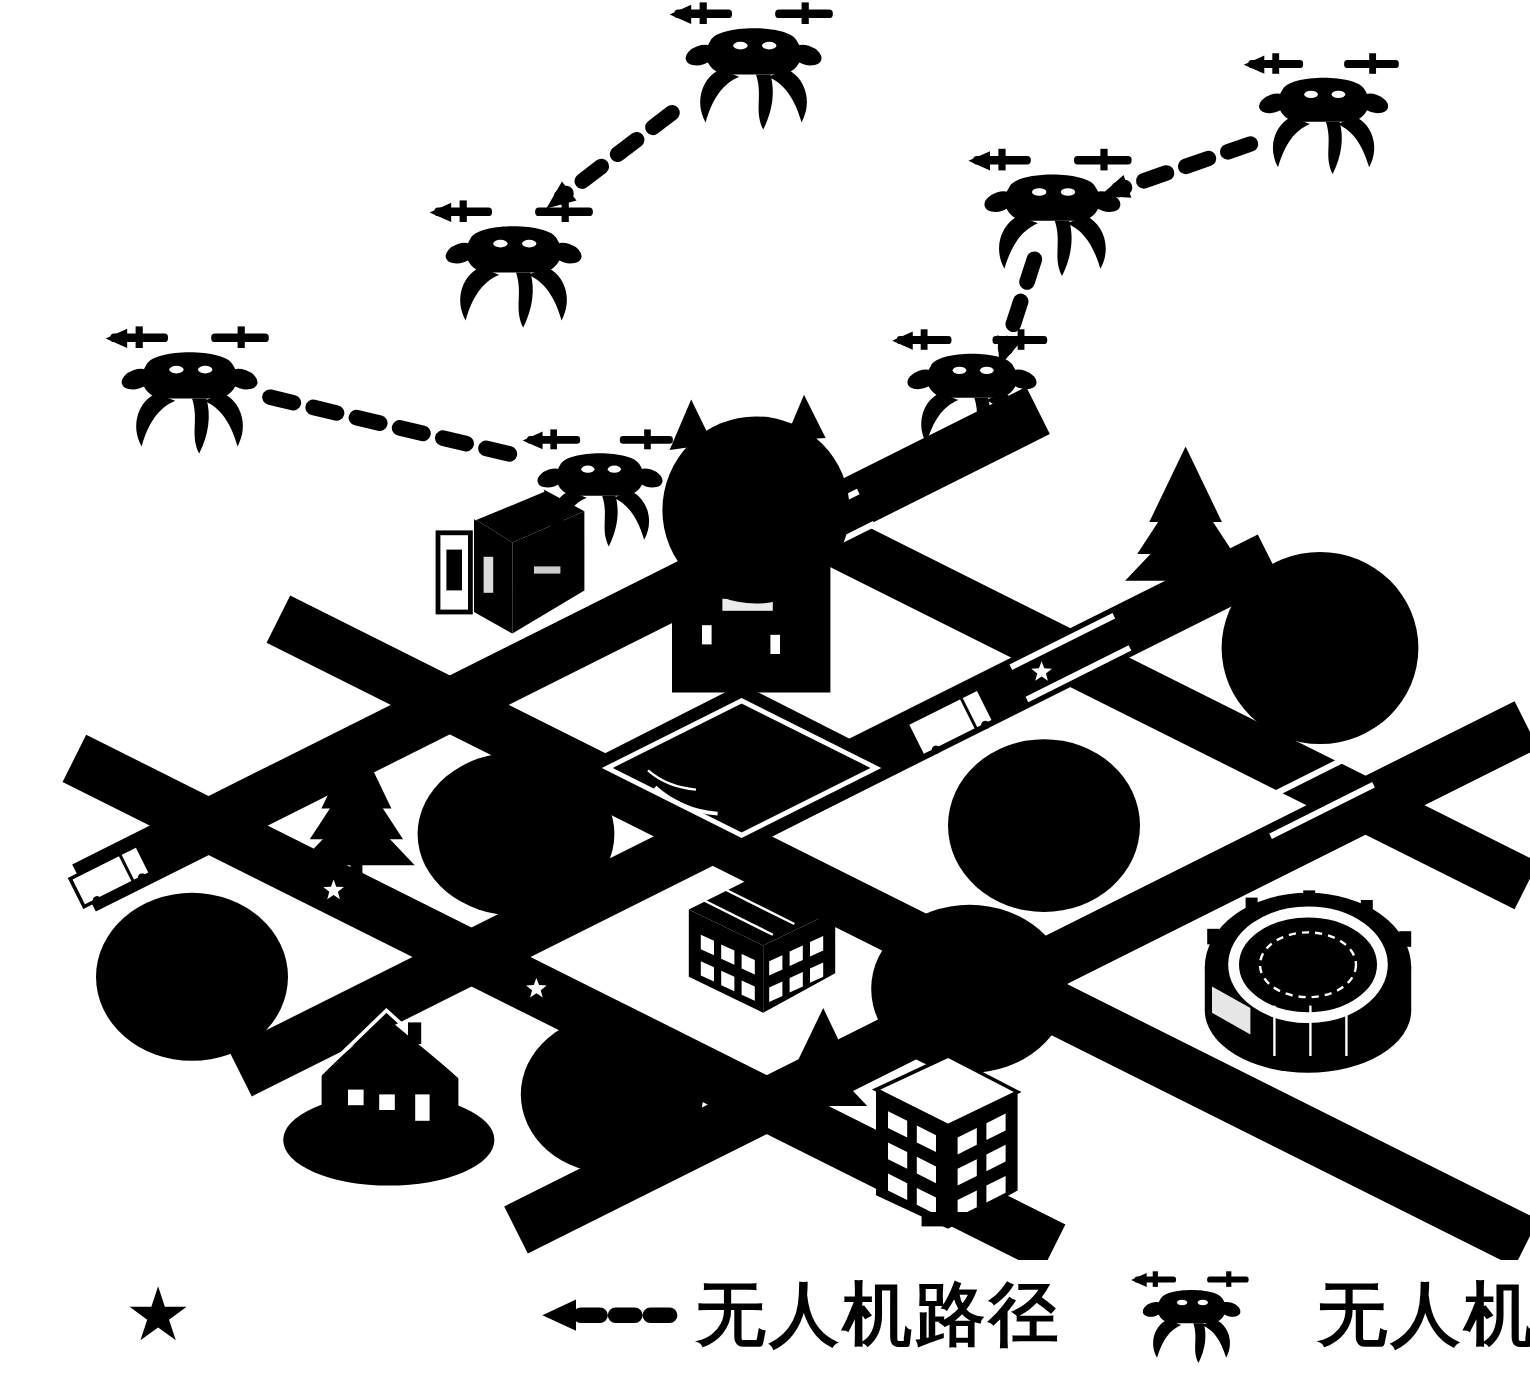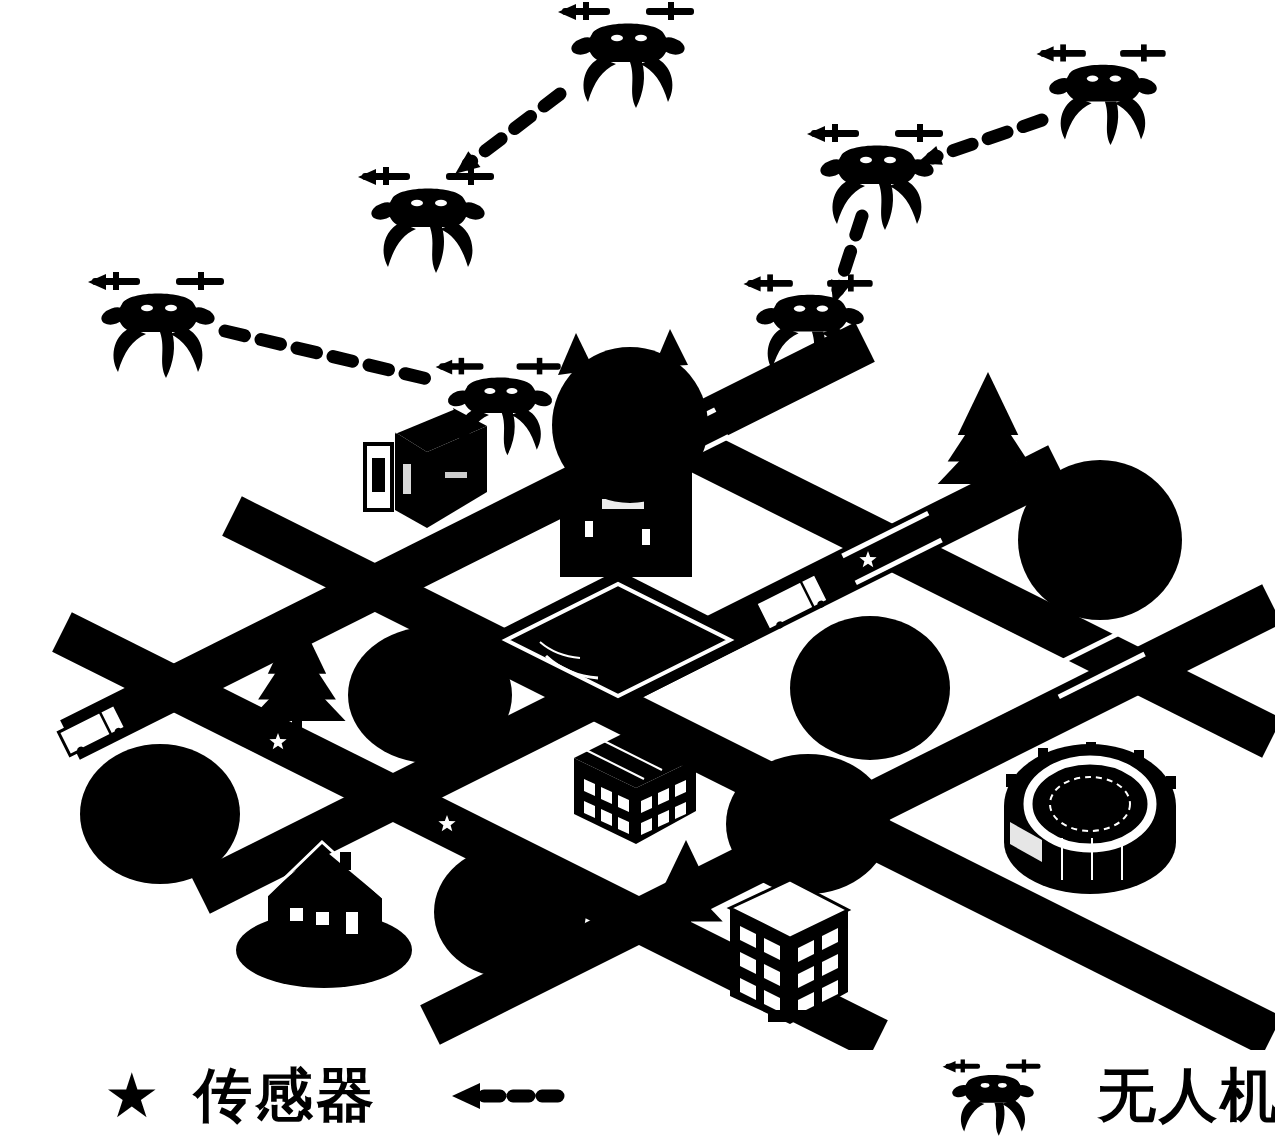--- a/index.html
+++ b/index.html
@@ -288,28 +288,28 @@
         <ellipse cx="-11" cy="-12" rx="6" ry="3.2" fill="#fff"></ellipse>
         <ellipse cx="13" cy="-12" rx="6" ry="3.2" fill="#fff"></ellipse>
       </g>
     </g>
   </svg>
 
 <div class="legend">
   <div class="legend-item" style="left:104px;">
     <span class="legend-star">★</span>
   </div>
-  <div class="legend-item" style="left:194px;">
-    <span class="legend-label">传感器</span>
-  </div>
   <div class="legend-item" style="left:450px;">
     <svg class="legend-iconbox" width="120" height="40" viewBox="0 0 120 40">
       <polygon points="2,20 30,7 30,33" fill="#000"></polygon>
       <line x1="34" y1="20" x2="116" y2="20" stroke="#000" stroke-width="13" stroke-dasharray="16 13" stroke-linecap="round"></line>
     </svg>
+  </div>
+  <div class="legend-item" style="left:580px;">
+    <span class="legend-label">无人机路径</span>
   </div>
   <div class="legend-item" style="left:934px;">
     <svg class="legend-iconbox" width="118" height="80" viewBox="0 0 118 80">
       <g id="legend-drone" transform="translate(59,38) scale(0.72)">
           <rect x="-66" y="-42" width="48" height="7" rx="3" fill="#000000"></rect>
           <rect x="18" y="-42" width="48" height="7" rx="3" fill="#000000"></rect>
           <rect x="-45" y="-48" width="6" height="18" fill="#000000"></rect>
           <rect x="40" y="-48" width="6" height="18" fill="#000000"></rect>
           <polygon points="-70,-38 -52,-46 -52,-30" fill="#000000"></polygon>
           <path d="M-36,-16 C-30,-30 30,-30 36,-16 C44,-4 38,8 26,12 L-26,12 C-38,8 -44,-4 -36,-16 Z" fill="#000000"></path>

